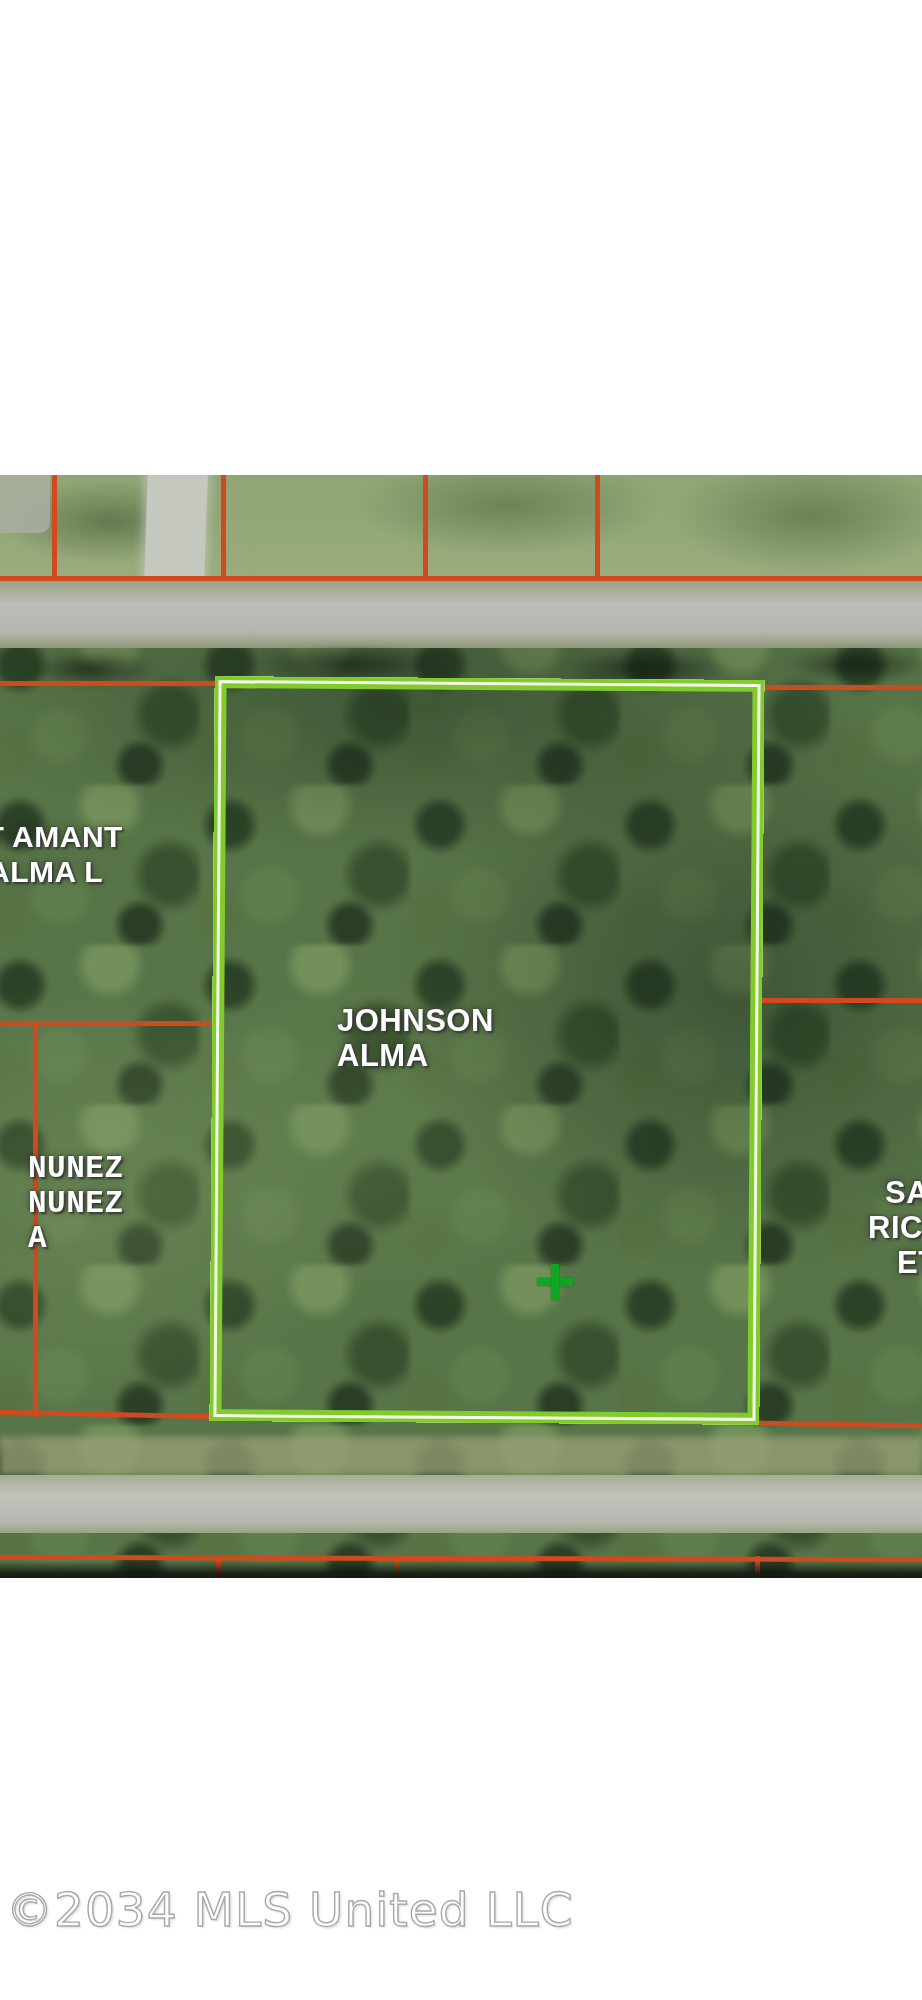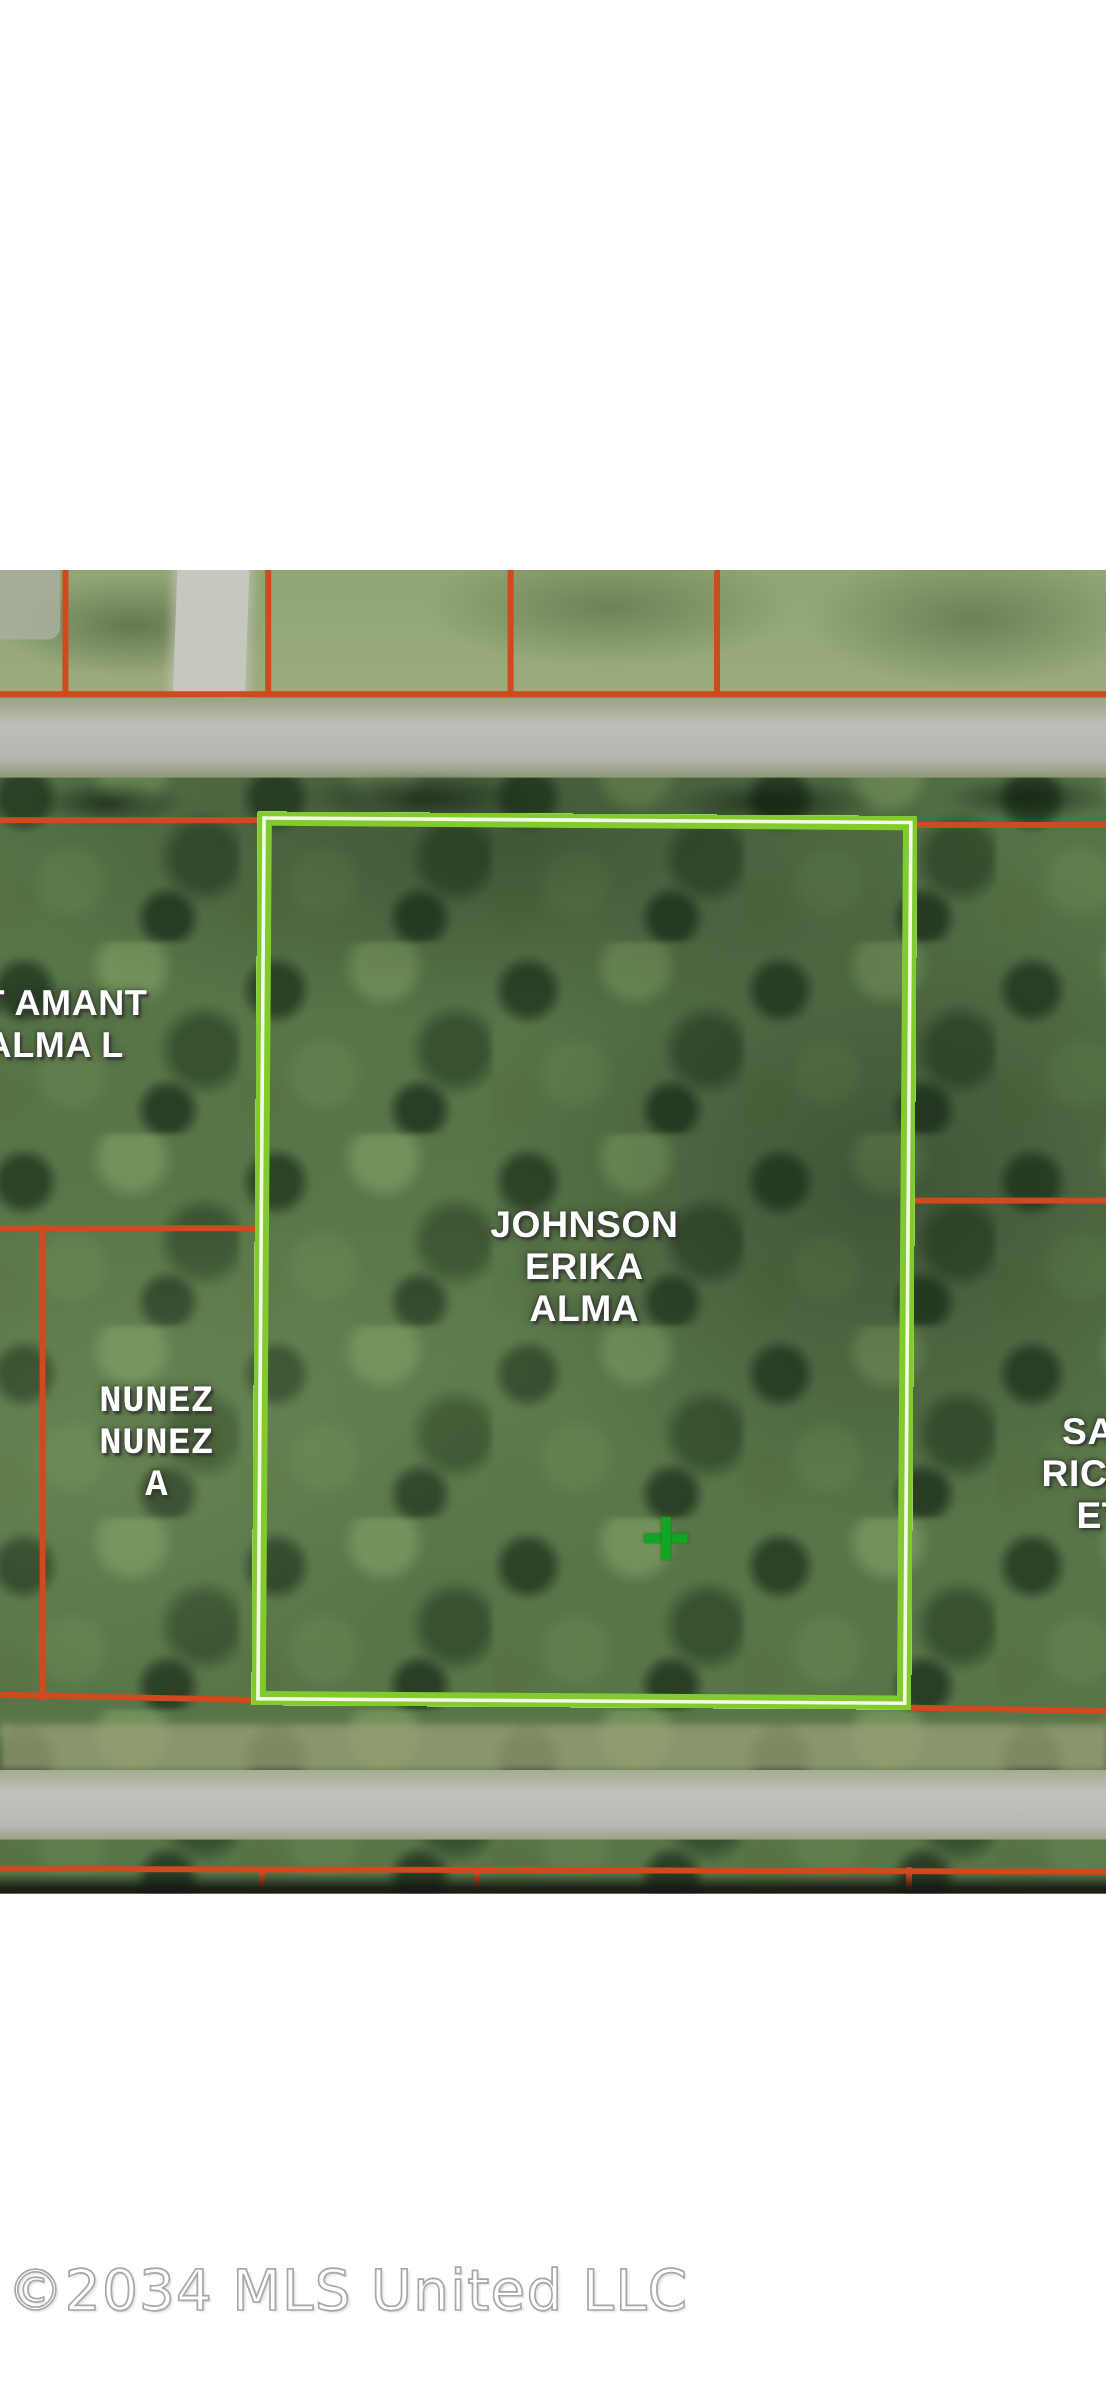--- a/index.html
+++ b/index.html
@@ -64,21 +64,21 @@
     box-shadow:inset 0 0 0 4px #82cb2e, inset 0 0 0 7px #f4fbe8, inset 0 0 0 12px #82cb2e;}
 
   
   #plus{position:absolute;left:537px;top:789px;width:36px;height:36px;}
   #plus .pbar{position:absolute;background:#11a622;box-shadow:0 0 2px rgba(0,60,0,.5);}
   #plus .ph{left:0;top:14px;width:36px;height:8px;}
   #plus .pv{left:14px;top:0;width:8px;height:36px;}
 
   
   .plabel{position:absolute;color:#ffffff;font-weight:bold;font-size:31px;line-height:35px;
-    letter-spacing:.5px;text-align:center;white-space:nowrap;
+    letter-spacing:.5px;text-align:left;white-space:nowrap;
     text-shadow:2px 2px 2px rgba(55,58,52,.95), -1px -1px 2px rgba(55,58,52,.55),
                 0 0 9px rgba(20,22,18,.45);}
   #amant-label{left:0;top:344px;font-size:30px;}
   #amant-label .l1{position:absolute;left:-35px;top:0;}
   #amant-label .l2{position:absolute;left:-12px;top:35px;}
   #johnson-label{left:337px;top:528px;width:300px;}
   #nunez-label{left:28px;top:676px;width:205px;font-family:Liberation Mono, monospace;}
   #rich-label{left:862px;top:700px;text-align:left;}
   #rich-label span{display:block;}
   #rich-label .r1{margin-left:23px;}
@@ -137,21 +137,20 @@
       <div class="pbar pv"></div>
     </div>
 
     <div class="plabel" id="amant-label">
       <span class="l1">ST AMANT</span>
       <span class="l2">ALMA L</span>
     </div>
 
     <div class="plabel" id="johnson-label">
       <div>JOHNSON</div>
-      <div>ERIKA</div>
       <div>ALMA</div>
     </div>
 
     <div class="plabel" id="nunez-label">
       <div>NUNEZ</div>
       <div>NUNEZ</div>
       <div>A</div>
     </div>
 
     <div class="plabel" id="rich-label">

